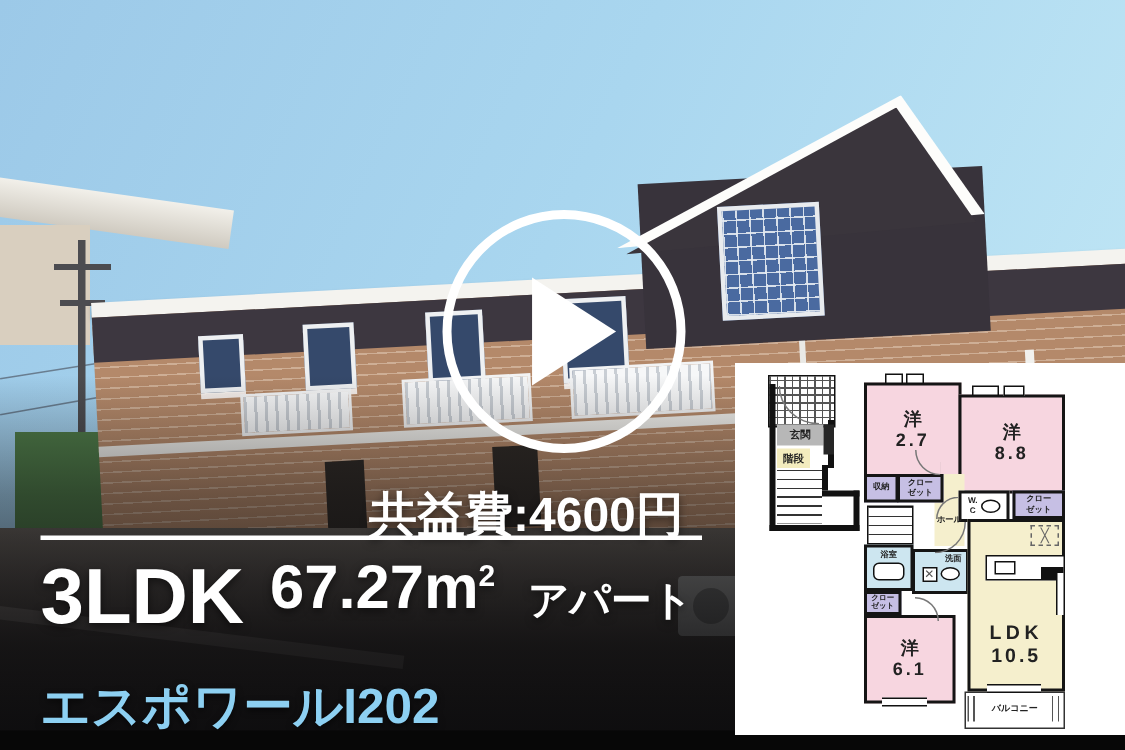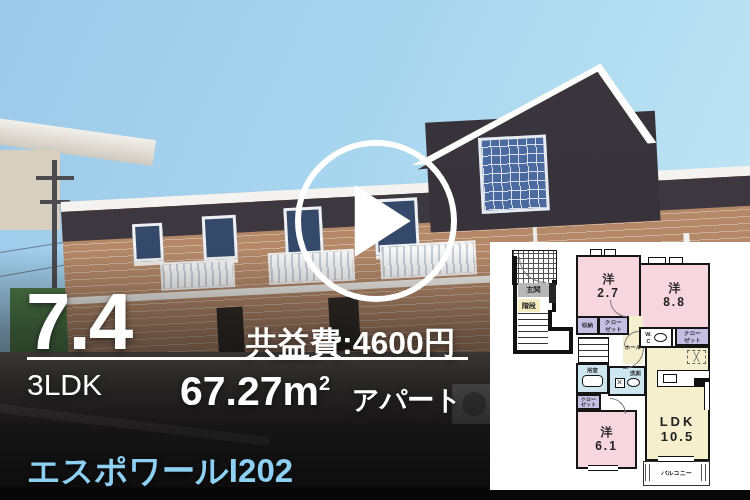--- a/index.html
+++ b/index.html
@@ -60,21 +60,21 @@
         z-index:5;cursor:pointer;}
   .play .tri{position:absolute;left:50%;top:50%;transform:translate(-38%,-50%);width:0;height:0;
         border-top:36px solid transparent;border-bottom:36px solid transparent;border-left:56px solid #fff;}
 
   
   .ovl{color:#fff;z-index:5;text-shadow:0 2px 6px rgba(0,0,0,.55);white-space:nowrap;}
   .price{left:26px;top:282px;font-size:80px;font-weight:800;line-height:1;letter-spacing:-2px;}
   .unit{left:162px;top:314px;font-size:39px;font-weight:800;}
   .fee{left:246px;top:322px;font-size:32px;font-weight:800;}
   .rule{left:27px;top:357px;width:441px;height:3px;background:#fff;z-index:5;}
-  .layout{left:27px;top:368px;font-size:30px;font-weight:400;}
+  .layout{left:27px;top:368px;font-size:52px;font-weight:700;}
   .area{left:180px;top:368px;font-size:41px;font-weight:800;}
   .area sup{font-size:20px;vertical-align:super;}
   .btype{left:352px;top:382px;font-size:27px;font-weight:800;}
   .addr{left:27px;top:413px;font-size:32px;font-weight:800;}
   .bname{left:27px;top:449px;font-size:33px;font-weight:800;color:var(--name-accent,#8dd0f2);
          text-shadow:0 2px 5px rgba(0,0,0,.6);}
 
   .botbar{left:0;top:487px;width:750px;height:13px;background:#070707;z-index:5;}
 
   
@@ -159,21 +159,20 @@
       <div class="abs acfan"></div>
     </div>
 
   <div class="abs shade"></div>
 
 
   <div class="abs play">
     <div class="tri"></div>
   </div>
 
-  <div class="abs ovl price">7.4</div>
   <div class="abs ovl fee">共益費:4600円</div>
   <div class="abs rule"></div>
   <div class="abs ovl layout">3LDK</div>
   <div class="abs ovl area"><span>67.27m</span><sup>2</sup></div>
   <div class="abs ovl btype">アパート</div>
   <div class="abs ovl bname">エスポワールI202</div>
 
   <div class="abs botbar"></div>
 
   <div class="abs fp">

